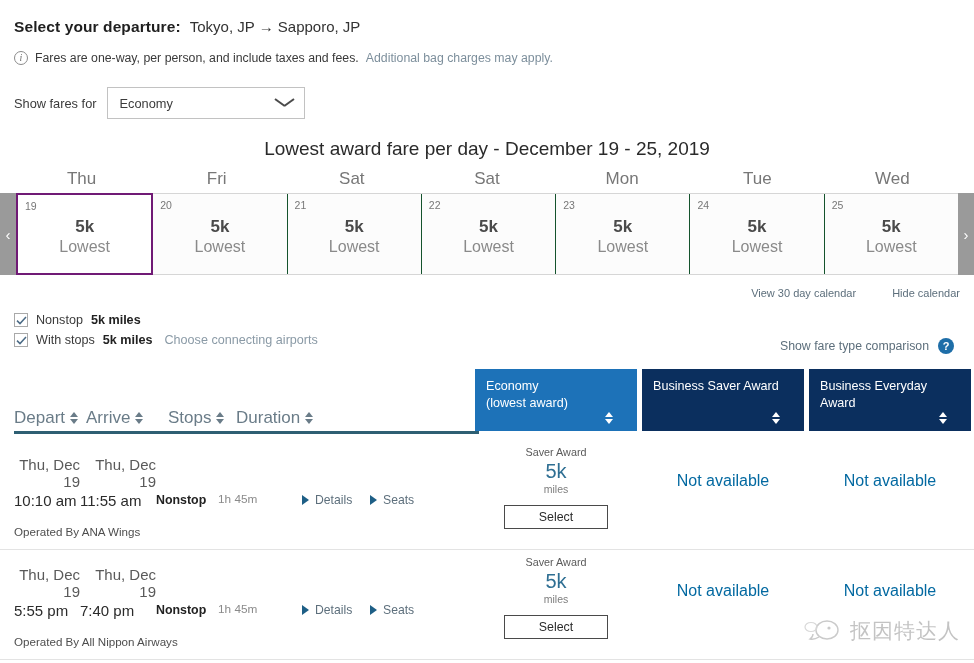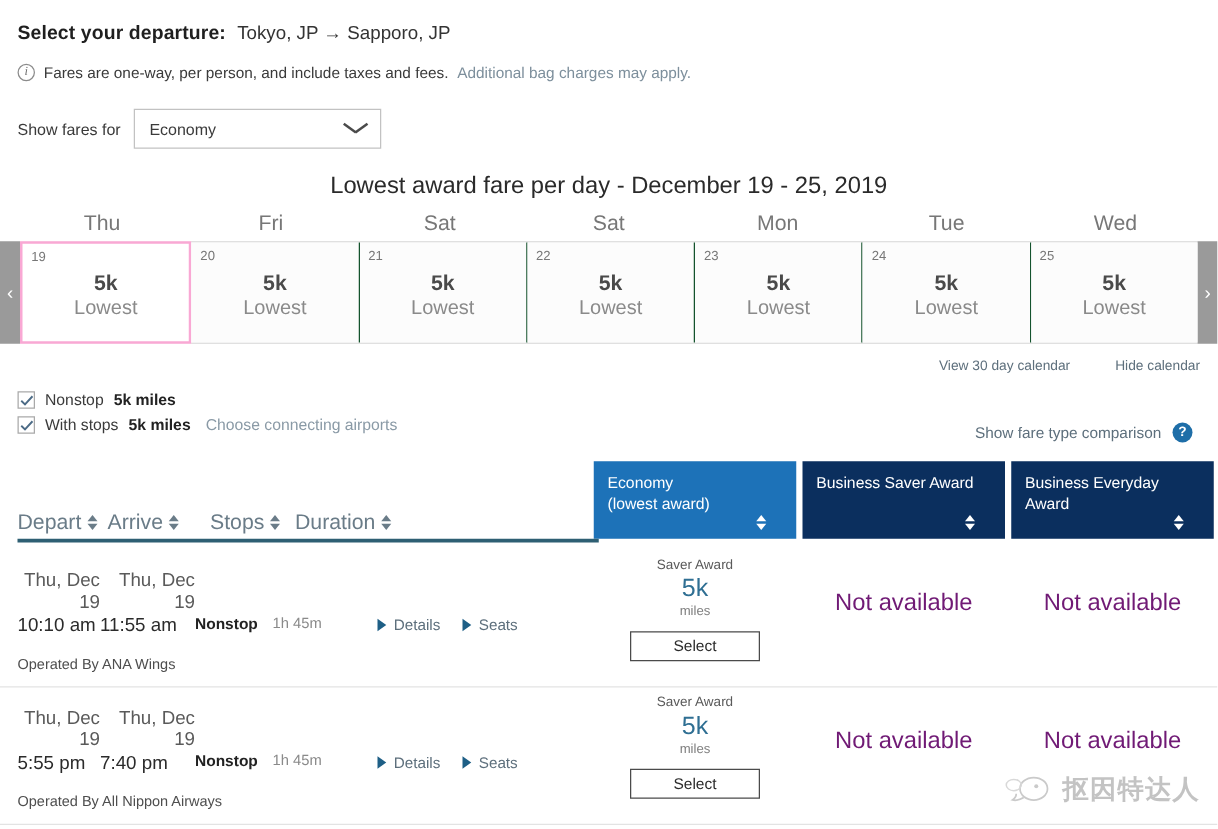--- a/index.html
+++ b/index.html
@@ -56,21 +56,21 @@
   .cal-cells { flex:1; display:flex; border-top:1px solid #d6d6d6; border-bottom:1px solid #d6d6d6; }
   .cal-cell {
     flex:1; position:relative; border-right:1px solid #14532d; background:#fcfcfc;
     display:flex; flex-direction:column; align-items:center; justify-content:center;
   }
   .cal-cell:last-child { border-right:none; }
   .cal-cell .daynum { position:absolute; top:5px; left:7px; font-size:10.5px; color:#777; }
   .cal-cell .amt { font-size:17px; font-weight:bold; color:#4a4a4a; line-height:1.05; margin-top:6px; }
   .cal-cell .sub { font-size:16px; color:#8a8a8a; margin-top:2px; }
   .cal-cell.selected {
-    border:2px solid #f9a8d4; background:#fff; margin:-1px 0;
+    border:2px solid #701a75; background:#fff; margin:-1px 0;
   }
 
   .cal-links { display:flex; justify-content:flex-end; gap:36px; padding:12px 14px 0 0; font-size:11px; color:#5d6f7c; }
   .cal-links span { cursor:pointer; }
 
   
   .mid-zone { position:relative; margin-top:11px; height:58px; }
   .filters { position:absolute; left:14px; top:3px; }
   .frow { display:flex; align-items:center; gap:8px; margin-bottom:6px; font-size:12.6px; color:#3a3a3a; }
   .cbx {
@@ -139,27 +139,26 @@
   .fare-cell.c2 { left:642px; }
   .fare-cell.c3 { left:809px; }
   .fc-kicker { font-size:10.8px; color:#5a5a5a; margin-bottom:3px; }
   .fc-amt { font-size:20px; color:#2f6f93; line-height:1.05; }
   .fc-unit { font-size:10.5px; color:#7d7d7d; margin-top:1px; }
   .fc-btn {
     margin:10px auto 0 auto; width:104px; height:24px; border:1px solid #4a4a4a;
     background:#fff; font-size:12.4px; color:#2b2b2b; display:flex;
     align-items:center; justify-content:center; cursor:pointer;
   }
-  .fc-na { font-size:19px; color:#701a75; margin-top:26px; }
+  .fc-na { font-size:16px; color:#0369a1; margin-top:26px; }
 
   
   .watermark {
-    position:absolute; right:14px; bottom:18px; display:flex; align-items:center; gap:9px;
+    position:absolute; right:14px; bottom:18px; display:flex; gap:9px;
     opacity:.52;
-    font-weight:bold;
   }
   .wm-logo { width:38px; height:26px; flex:none; }
   .wm-text { font-size:21px; color:#8d8d8d; font-family:"DejaVu Sans", sans-serif; letter-spacing:1px; }
 </style>
 </head>
 <body>
 
 <div class="page-head">
   <span class="lead">Select your departure:</span>
   <span class="route">Tokyo, JP → Sapporo, JP</span>

